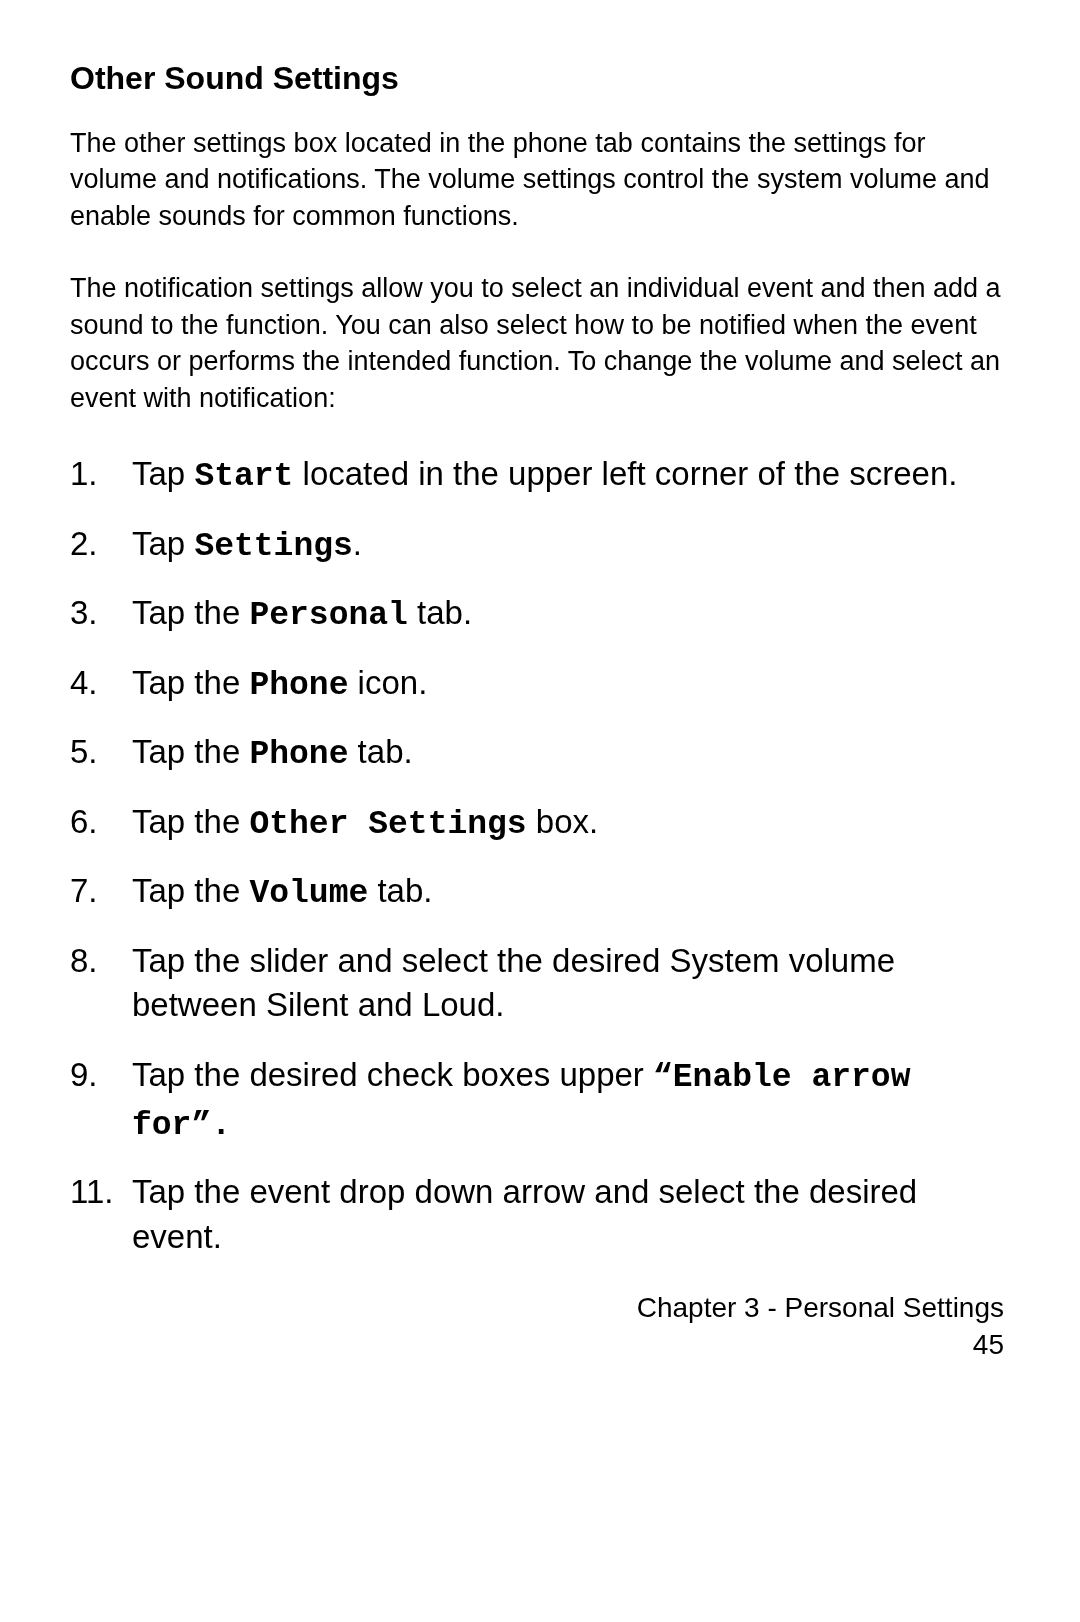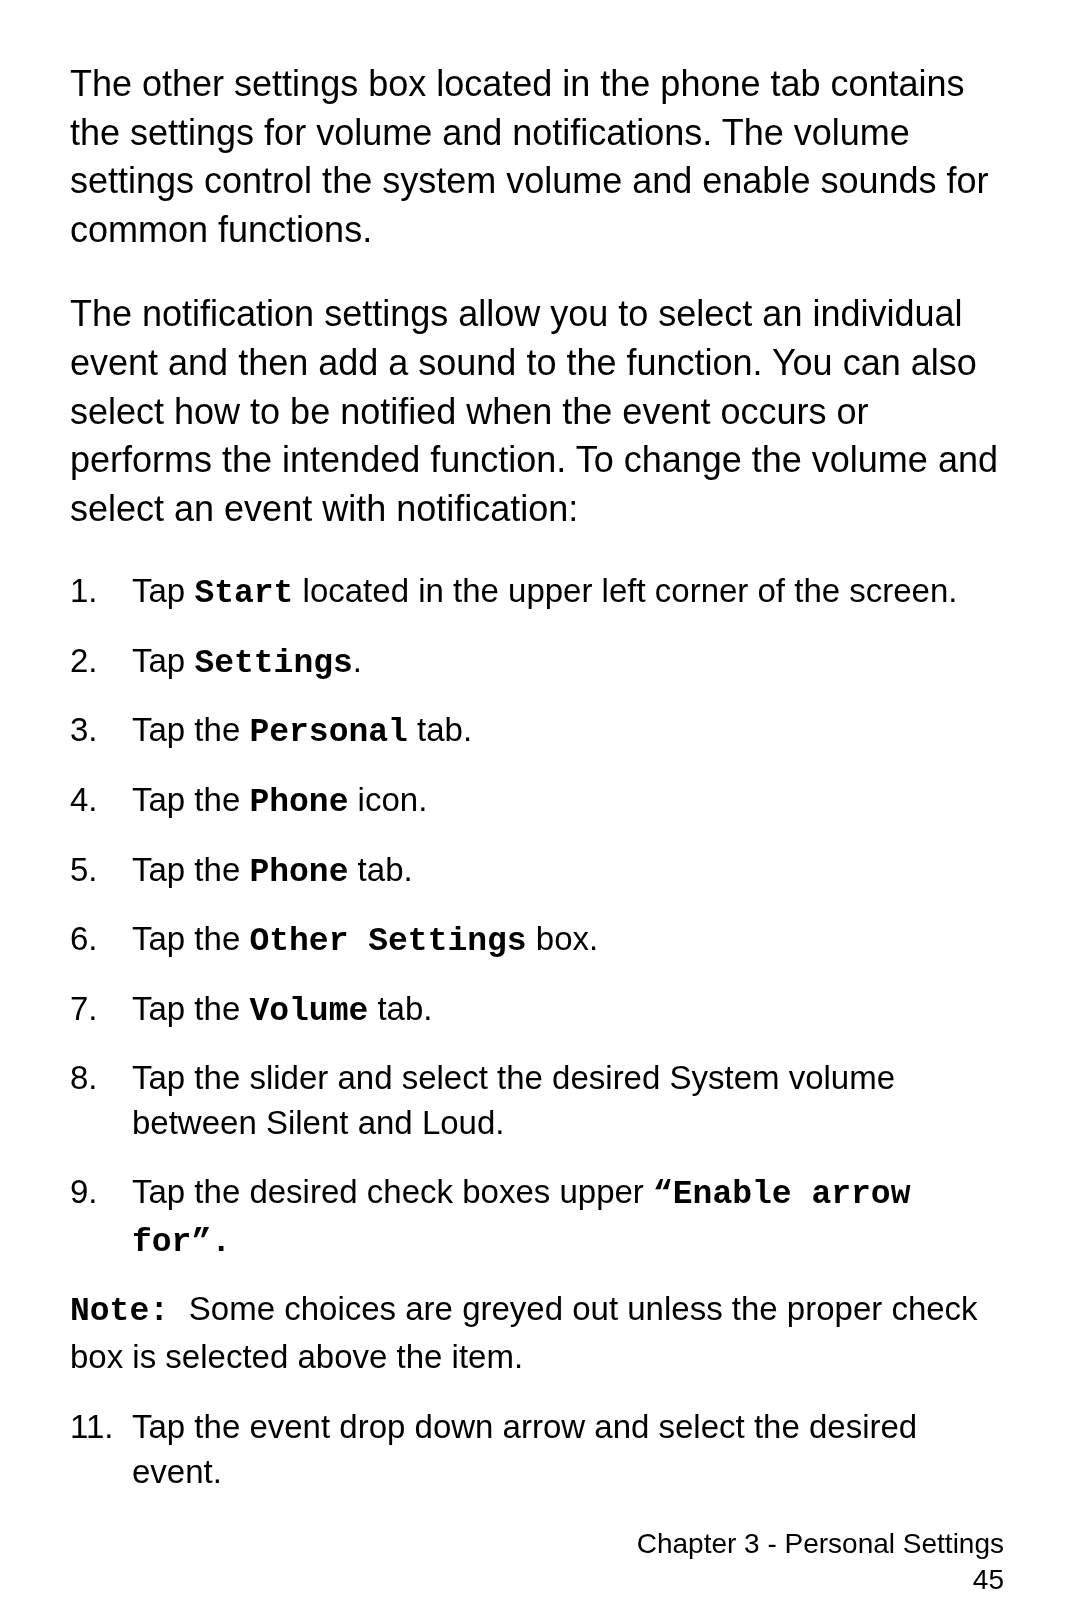--- a/index.html
+++ b/index.html
@@ -15,21 +15,21 @@
     box-sizing: border-box;
     padding: 60px 70px 0 70px;
   }
   .section-heading {
     font-weight: bold;
     font-size: 32px;
     margin: 0 0 28px 0;
     font-family: Arial, Helvetica, sans-serif;
   }
   .body-para {
-    font-size: 36px;
+    font-size: 27px;
     line-height: 1.35;
     margin: 0 0 36px 0;
   }
   ol.steps {
     list-style: none;
     padding: 0;
     margin: 0 0 20px 0;
     counter-reset: step;
   }
   ol.steps > li {
@@ -58,20 +58,21 @@
     line-height: 1.3;
     margin-top: 28px;
     padding-right: 6px;
   }
 </style>
 </head>
 <body>
 
 <div class="page">
 
+  <div class="section-heading">Other Sound Settings</div>
 
   <p class="body-para">The other settings box located in the phone tab contains the settings for volume and notifications. The volume settings control the system volume and enable sounds for common functions.</p>
 
   <p class="body-para">The notification settings allow you to select an individual event and then add a sound to the function. You can also select how to be notified when the event occurs or performs the intended function. To change the volume and select an event with notification:</p>
 
   <ol class="steps">
     <li>
       <span class="num">1.</span>
       <span class="txt">
         <span>Tap </span><span class="bold">Start</span><span> located in the upper left corner of the screen.</span>
@@ -120,23 +121,20 @@
       </span>
     </li>
     <li>
       <span class="num">9.</span>
       <span class="txt">
         <span>Tap the desired check boxes upper </span><span class="bold">“Enable arrow for”.</span><span></span>
       </span>
     </li>
   </ol>
 
-  <p class="note-block">
-    <span class="bold">Note: </span><span>Some choices are greyed out unless the proper check box is selected above the item.</span>
-  </p>
 
   <ol class="steps">
     <li>
       <span class="num">11.</span>
       <span class="txt">
         <span>Tap the event drop down arrow and select the desired event.</span><span class="bold"></span><span></span>
       </span>
     </li>
   </ol>
 

